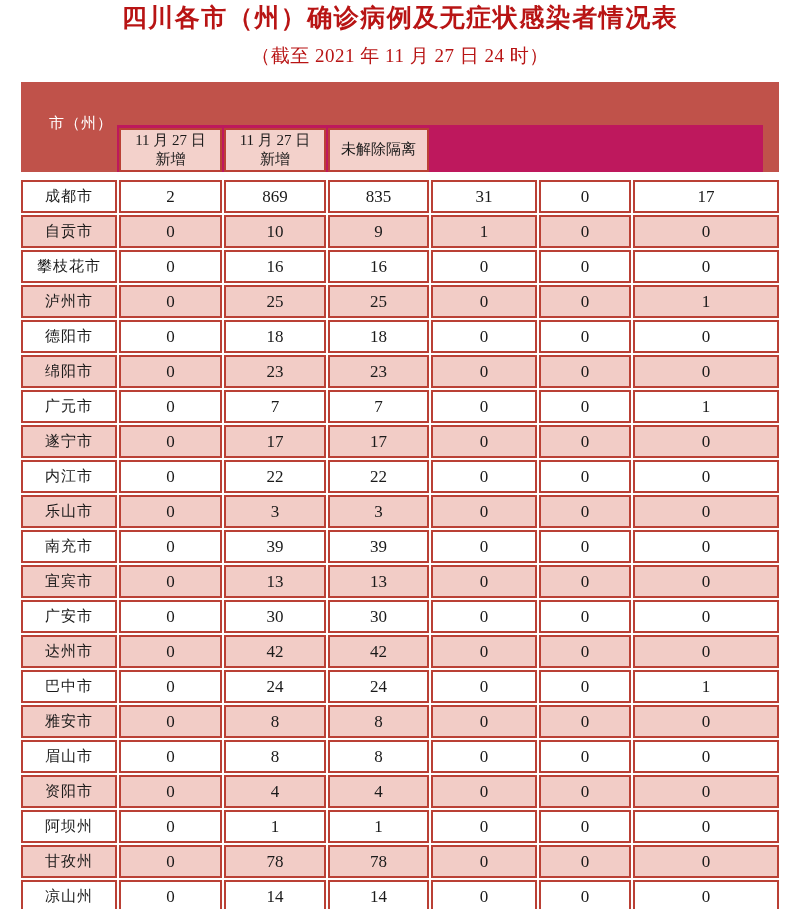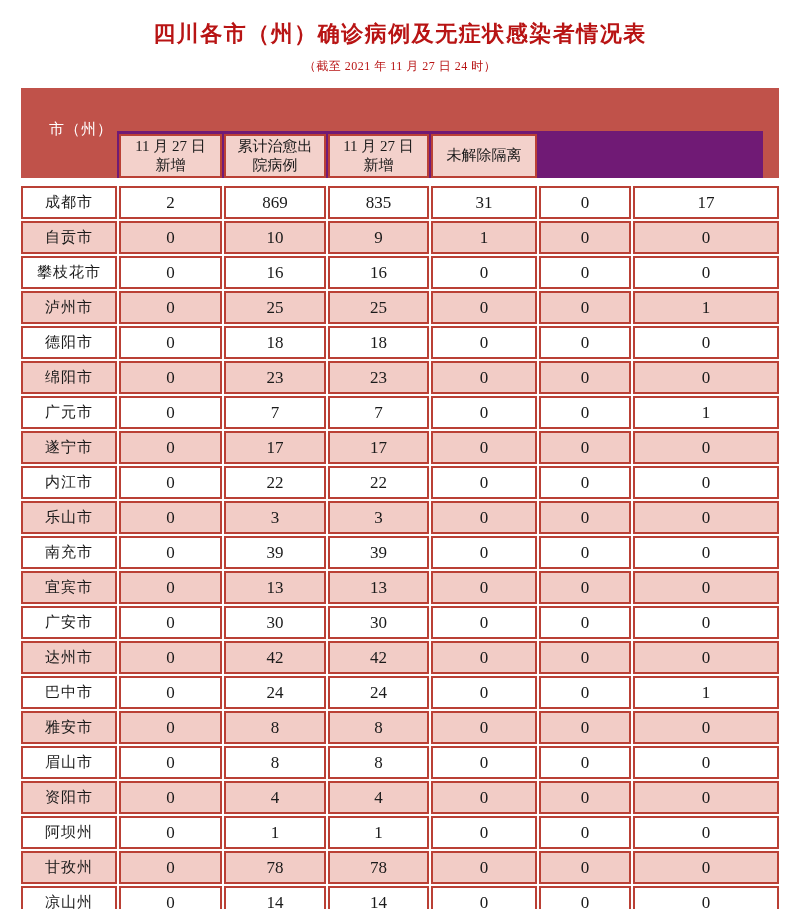--- a/index.html
+++ b/index.html
@@ -14,31 +14,31 @@
   }
   html,body{margin:0;padding:0;}
   body{
     width:800px;height:909px;
     background:var(--page_bg);
     font-family:"Liberation Serif","DejaVu Serif",serif;
     color:var(--text_dark);
     overflow:hidden;
   }
   .page-title{
-    margin-top:19px;
+    margin-top:1px;
     text-align:center;
-    font-size:22px;
+    font-size:25px;
     font-weight:bold;
     letter-spacing:1.5px;
     color:var(--title_red);
   }
   .page-subtitle{
     margin-top:9px;
     text-align:center;
-    font-size:12px;
+    font-size:19px;
     letter-spacing:0.5px;
     color:var(--title_red);
   }
   .table-wrap{
     width:758px;
     margin:13px auto 0 auto;
   }
   
   .header-band{
     position:relative;
@@ -54,21 +54,21 @@
   .group{
     position:absolute;top:0;height:43px;
     display:flex;align-items:center;justify-content:center;
     color:var(--header_text);font-size:15px;letter-spacing:2px;
   }
   .group-confirmed{left:96px;width:420px;}
   .group-asym{left:516px;width:242px;}
   .subhead-row{
     position:absolute;left:96px;top:43px;
     width:646px;height:47px;
-    background:#701a75;
+    background:#be185d;
     box-sizing:border-box;
     padding:3px 0 0 2px;
     display:grid;
     grid-template-columns:103px 102px 101px 106px 92px 146px;
     gap:2px;
   }
   .subcell{
     box-sizing:border-box;
     border:2px solid var(--border_red);
     background:var(--header_cell_pink);
@@ -107,24 +107,20 @@
 
   <div class="header-band">
     <div class="corner">市（州）</div>
 
     <div class="subhead-row">
       <div class="subcell">
         <div>11 月 27 日</div>
         <div>新增</div>
       </div>
       <div class="subcell">
-        <div>累计治愈出</div>
-        <div>院病例</div>
-      </div>
-      <div class="subcell">
         <div>11 月 27 日</div>
         <div>新增</div>
       </div>
       <div class="subcell">
         <div>未解除隔离</div>
         <div></div>
       </div>
     </div>
   </div>
 

